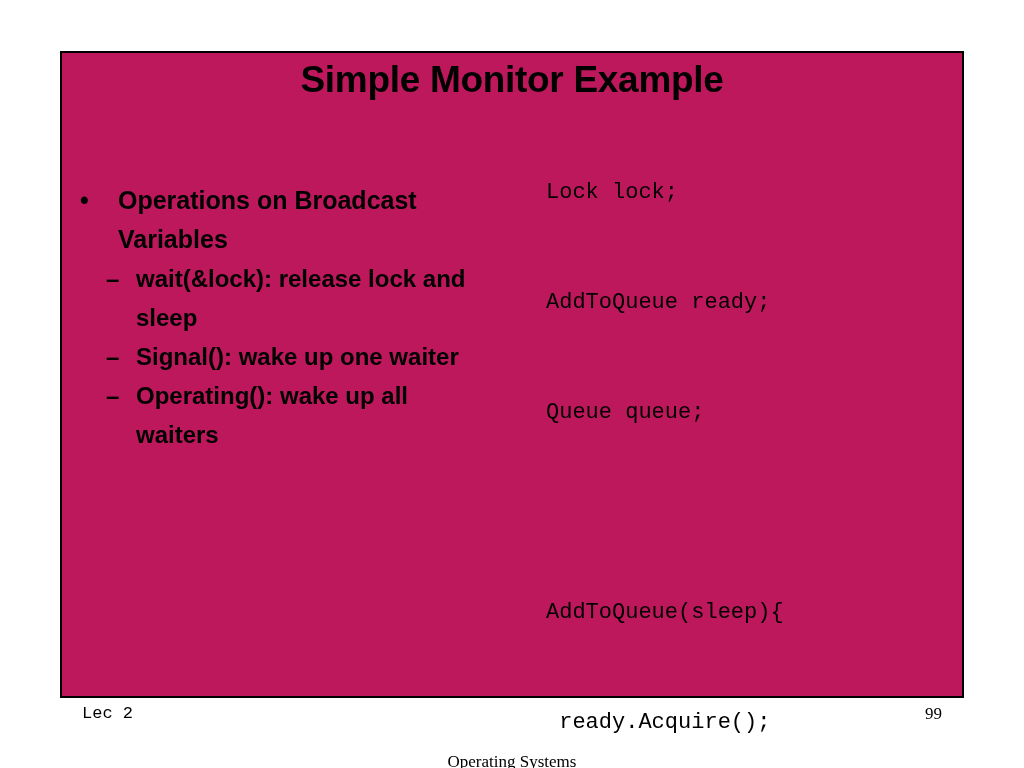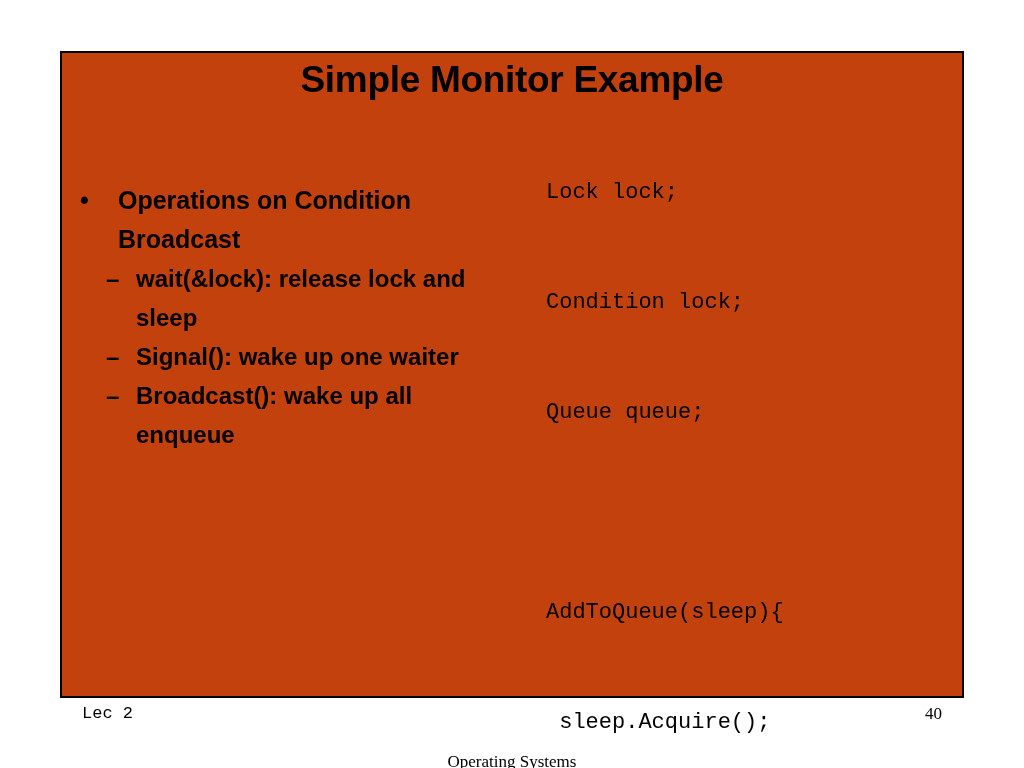--- a/index.html
+++ b/index.html
@@ -18,21 +18,21 @@
 
   
   #slide-frame {
     position: absolute;
     left: 60px;
     top: 51px;
     width: 904px;
     height: 647px;
     border: 2px solid #000000;
     box-sizing: border-box;
-    background: #c2410c;
+    background: #be185d;
   }
 
   
   #slide-title {
     position: absolute;
     left: 0;
     top: 6px;
     width: 100%;
     text-align: center;
     font-size: 37px;
@@ -139,61 +139,61 @@
 <body>
 
 <div id="slide-frame">
 
   <div id="slide-title">Simple Monitor Example</div>
 
   <div id="bullet-column">
 
     <div class="bullet-l1">
       <span class="marker">•</span>
-      <span class="bullet-text">Operations on Condition Broadcast</span>
+      <span class="bullet-text">Operations on Broadcast Variables</span>
     </div>
 
     <div class="bullet-l2">
       <span class="marker">–</span>
       <span class="bullet-text">wait(&amp;lock): release lock and sleep</span>
     </div>
 
     <div class="bullet-l2">
       <span class="marker">–</span>
       <span class="bullet-text">Signal(): wake up one waiter</span>
     </div>
 
     <div class="bullet-l2">
       <span class="marker">–</span>
-      <span class="bullet-text">Broadcast(): wake up all enqueue</span>
+      <span class="bullet-text">Operating(): wake up all waiters</span>
     </div>
 
   </div>
 
   <div id="code-column">
     <span class="code-line">Lock lock;</span>
-    <span class="code-line">Condition lock;</span>
+    <span class="code-line">AddToQueue ready;</span>
     <span class="code-line">Queue queue;</span>
     <span class="code-blank"></span>
     <span class="code-line">AddToQueue(sleep){</span>
-    <span class="code-line"> sleep.Acquire();</span>
+    <span class="code-line"> ready.Acquire();</span>
     
     
     
     
     
     
     
     
     
     
     
     
     
   </div>
 
 </div>
 
 <div id="slide-footer">
   <span id="footer-left">Lec 2</span>
   <span id="footer-center">Operating Systems</span>
-  <span id="footer-right">40</span>
+  <span id="footer-right">99</span>
 </div>
 
 </body></html>

